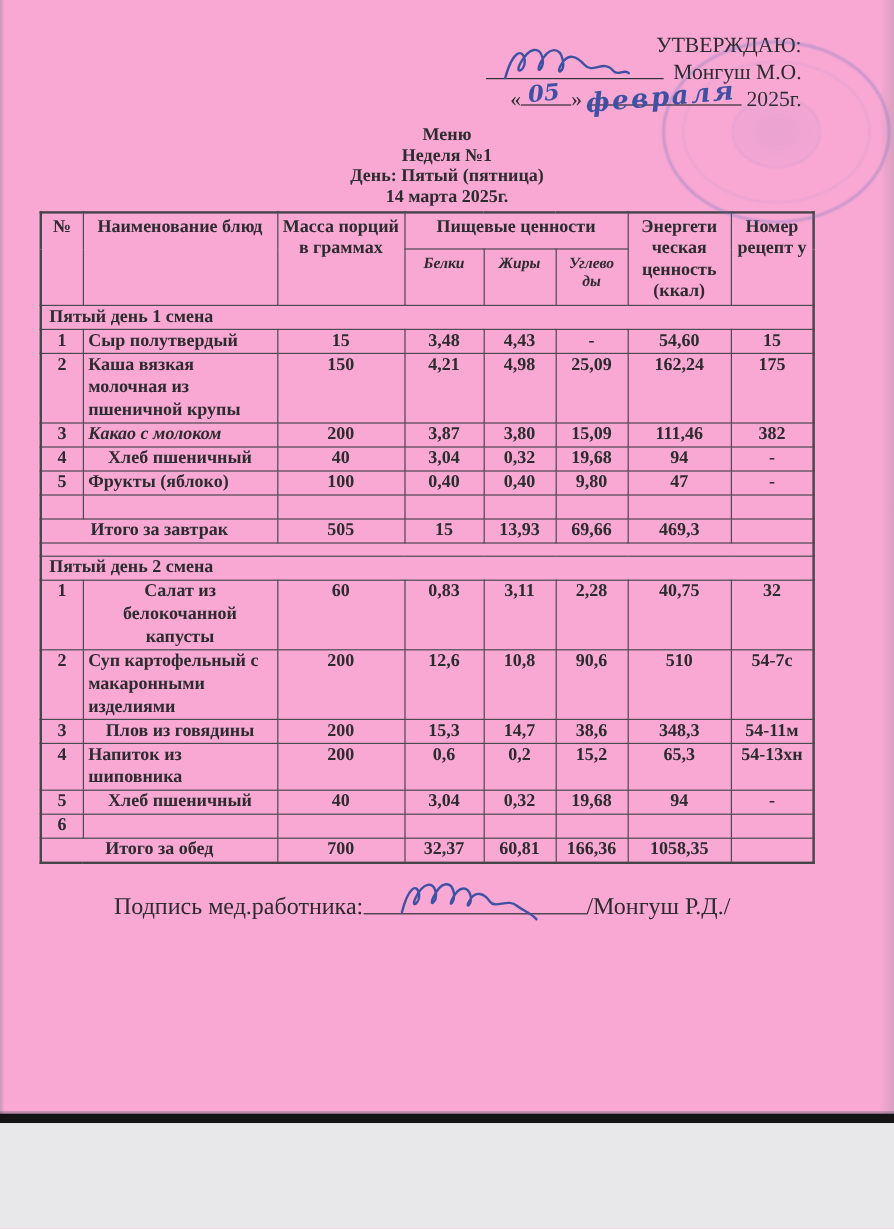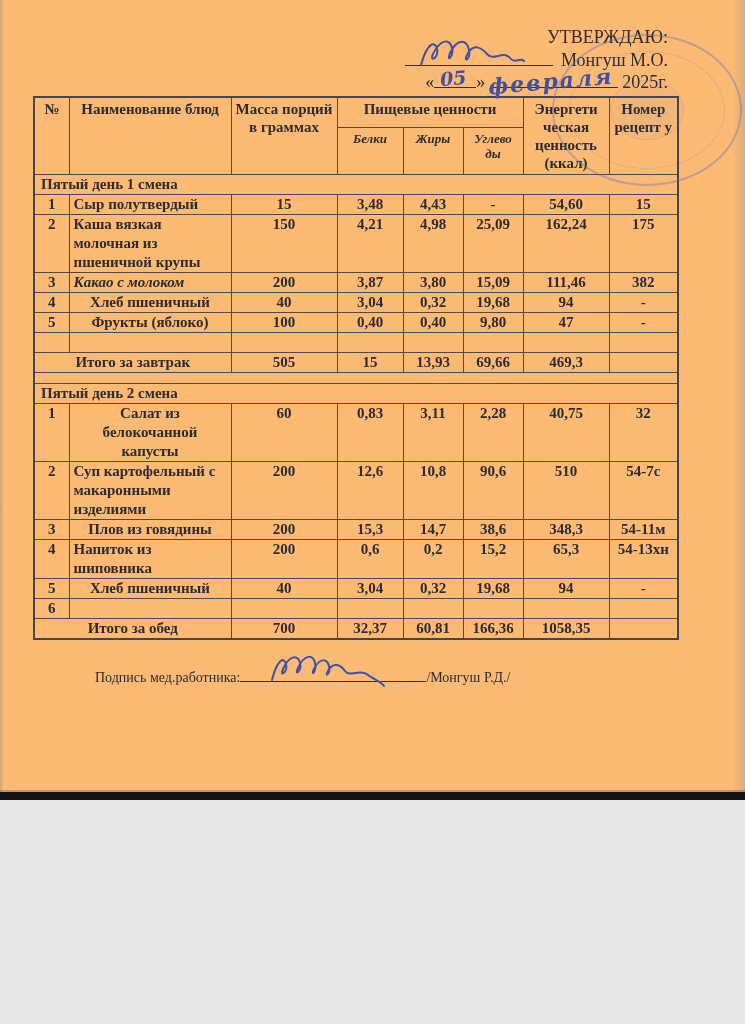--- a/index.html
+++ b/index.html
@@ -1,20 +1,20 @@
 <!DOCTYPE html>
 <html><head>
 <meta charset="utf-8">
 <style>
   * { margin:0; padding:0; box-sizing:border-box; }
   html,body { background:#e8e8ea; }
   .page {
     position:relative;
-    width:745px; height:800px;
-    background:#fdba74;
+    width:745px; height:936px;
+    background:#f9a8d4;
     font-family:"Liberation Serif","DejaVu Serif",serif;
     color:#2b2b30;
     overflow:hidden;
   }
   .edge-left { position:absolute; left:0; top:0; width:4px; height:100%;
     background:linear-gradient(90deg, rgba(120,120,128,0.35), rgba(120,120,128,0)); }
   .edge-right { position:absolute; right:0; top:0; width:12px; height:100%;
     background:linear-gradient(270deg, rgba(140,140,148,0.30), rgba(140,140,148,0)); }
   .bottom-bar { position:absolute; left:0; bottom:0; width:100%; height:8px; background:#141414; }
   .bottom-bar::before { content:""; position:absolute; top:-2px; left:0; width:100%; height:2px; background:rgba(80,80,85,0.35); }
@@ -50,21 +50,21 @@
   .menu th, .menu td { border:1.5px solid #4a4a52; overflow:hidden; }
   .menu th { font-size:15px; font-weight:700; text-align:center; vertical-align:top; padding:2px 2px; line-height:18px; }
   .menu th.sub { font-size:13px; line-height:15px; padding-top:3px;font-style:italic; }
   .menu td { font-size:15px; font-weight:700; text-align:center; vertical-align:top;
     padding:0 4px; line-height:19px; height:20px; }
   .menu td.section { text-align:left; padding-left:6px; height:20px; }
   .menu td.total-label { }
   .menu td.spacer { height:11px; border-left:none; border-right:none; }
 
   
-  .footer-sign { margin:24px 0 16px 95px; font-size:14px; }
+  .footer-sign { margin:24px 0 16px 95px; font-size:20px; }
   .blank.med { width:186px; height:18px; }
   .med-scribble { position:absolute; left:28px; bottom:-9px; }
 </style>
 </head>
 <body>
 
 <div class="page">
 
   <div class="edge-left"></div>
   <div class="edge-right"></div>
@@ -82,20 +82,26 @@
         <path d="M4 30 C10 8, 18 5, 20 14 C22 23, 12 28, 16 19 C24 3, 33 4, 35 13 C37 22, 29 28, 33 18 C41 2, 50 5, 52 15 C54 25, 46 28, 50 20 C56 8, 64 12, 70 19 C77 27, 86 14, 94 24 C98 29, 103 22, 107 26" fill="none" stroke="#3f51a3" stroke-width="2" stroke-linecap="round"></path>
           </svg></span><span>Монгуш М.О.</span>
     </div>
     <div class="date-line">
       <span>«</span><span class="blank day"><span class="hand day-text" style="color:#3f51a3;">05</span></span><span>»</span>
       <span class="blank month"><span class="hand month-text" style="color:#3f51a3;">февраля</span></span>
       <span>2025г.</span>
     </div>
   </div>
 
+  <div class="title-block">
+    <div>Меню</div>
+    <div>Неделя №1</div>
+    <div>День: Пятый (пятница)</div>
+    <div>14 марта 2025г.</div>
+  </div>
 
   <table class="menu">
     <colgroup>
       <col style="width:35px">
         <col style="width:162px">
         <col style="width:106px">
       <col style="width:66px">
         <col style="width:60px">
         <col style="width:60px">
       <col style="width:86px">
@@ -155,21 +161,21 @@
           <td style="text-align: center;">Хлеб пшеничный</td>
           <td>40</td>
           <td>3,04</td>
           <td>0,32</td>
           <td>19,68</td>
           <td>94</td>
           <td>-</td>
         </tr>
         <tr>
           <td>5</td>
-          <td style="text-align: center;">Фрукты (яблоко)</td>
+          <td style="text-align: left;">Фрукты (яблоко)</td>
           <td>100</td>
           <td>0,40</td>
           <td>0,40</td>
           <td>9,80</td>
           <td>47</td>
           <td>-</td>
         </tr>
         <tr>
           <td></td>
           <td style="text-align: center;"></td>

